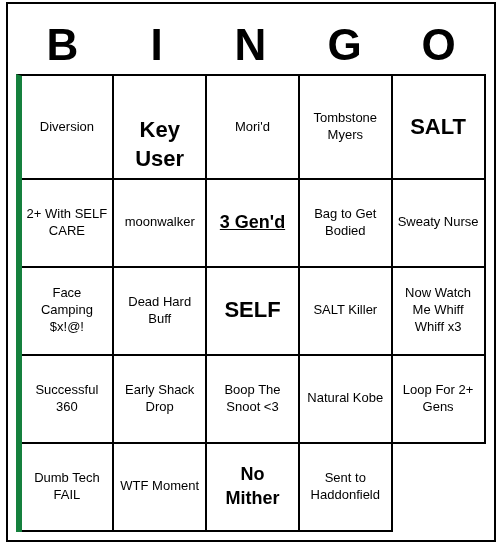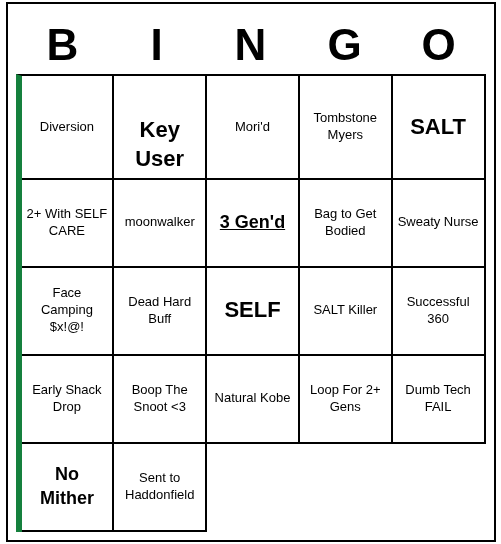--- a/index.html
+++ b/index.html
@@ -101,37 +101,43 @@
       <div class="bingo-cell">
         <span class="cell-text">Dead Hard Buff</span>
       </div>
       <div class="bingo-cell">
         <span class="cell-text" style="font-size: 22px; font-weight: bold;">SELF</span>
       </div>
       <div class="bingo-cell">
         <span class="cell-text">SALT Killer</span>
       </div>
       <div class="bingo-cell">
+        <span class="cell-text">Now Watch Me Whiff Whiff x3</span>
+      </div>
+      <div class="bingo-cell">
         <span class="cell-text">Successful 360</span>
       </div>
       <div class="bingo-cell">
         <span class="cell-text">Early Shack Drop</span>
       </div>
       <div class="bingo-cell">
         <span class="cell-text">Boop The Snoot &lt;3</span>
       </div>
       <div class="bingo-cell">
         <span class="cell-text">Natural Kobe</span>
       </div>
       <div class="bingo-cell">
         <span class="cell-text">Loop For 2+ Gens</span>
       </div>
       <div class="bingo-cell">
         <span class="cell-text">Dumb Tech FAIL</span>
       </div>
       <div class="bingo-cell">
+        <span class="cell-text">WTF Moment</span>
+      </div>
+      <div class="bingo-cell">
         <span class="cell-text" style="font-size: 18px; font-weight: bold;">No Mither</span>
       </div>
       <div class="bingo-cell">
         <span class="cell-text">Sent to Haddonfield</span>
       </div>
     </div>
 </div>
 
 </body></html>

